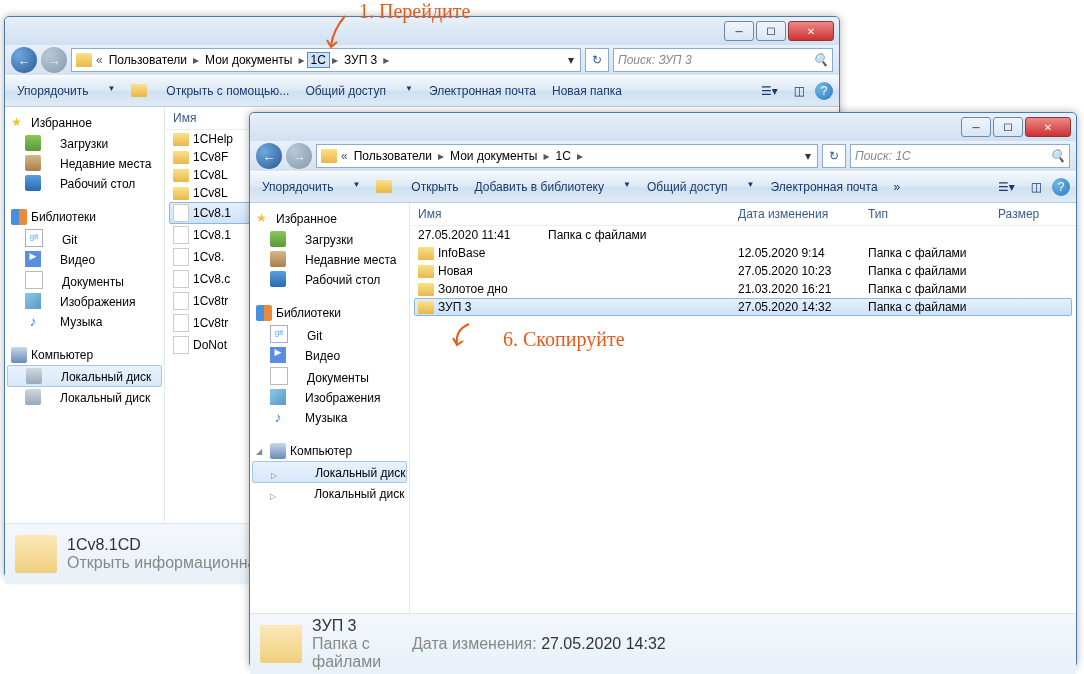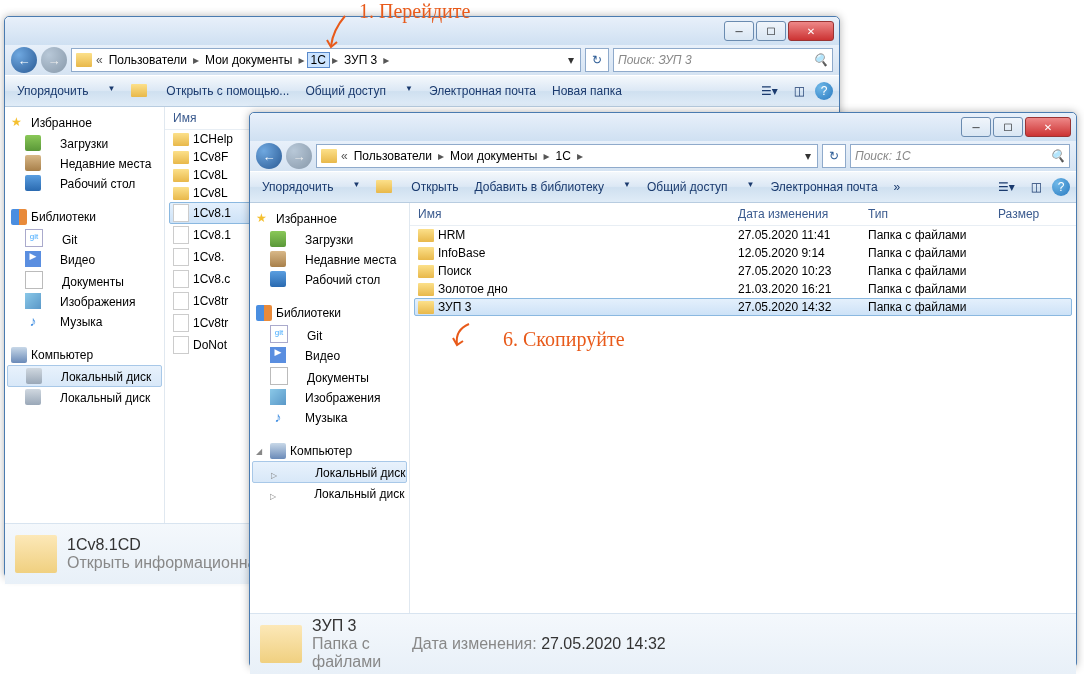--- a/index.html
+++ b/index.html
@@ -389,41 +389,37 @@
     </div>
     <div class="content">
       <div class="cols">
         <div class="col-name">Имя</div>
         <div class="col-date">Дата изменения</div>
         <div class="col-type">Тип</div>
         <div class="col-size">Размер</div>
       </div>
       <div id="w2-files">
           <div class="row">
-            <div class="col-name">
-              <span class="folder-icon"></span>
-              <span>HRM</span>
-            </div>
             <div class="col-date">27.05.2020 11:41</div>
             <div class="col-type">Папка с файлами</div>
             <div class="col-size"></div>
           </div>
           <div class="row">
             <div class="col-name">
               <span class="folder-icon"></span>
               <span>InfoBase</span>
             </div>
             <div class="col-date">12.05.2020 9:14</div>
             <div class="col-type">Папка с файлами</div>
             <div class="col-size"></div>
           </div>
           <div class="row">
             <div class="col-name">
               <span class="folder-icon"></span>
-              <span>Поиск</span>
+              <span>Новая</span>
             </div>
             <div class="col-date">27.05.2020 10:23</div>
             <div class="col-type">Папка с файлами</div>
             <div class="col-size"></div>
           </div>
           <div class="row">
             <div class="col-name">
               <span class="folder-icon"></span>
               <span>Золотое дно</span>
             </div>

